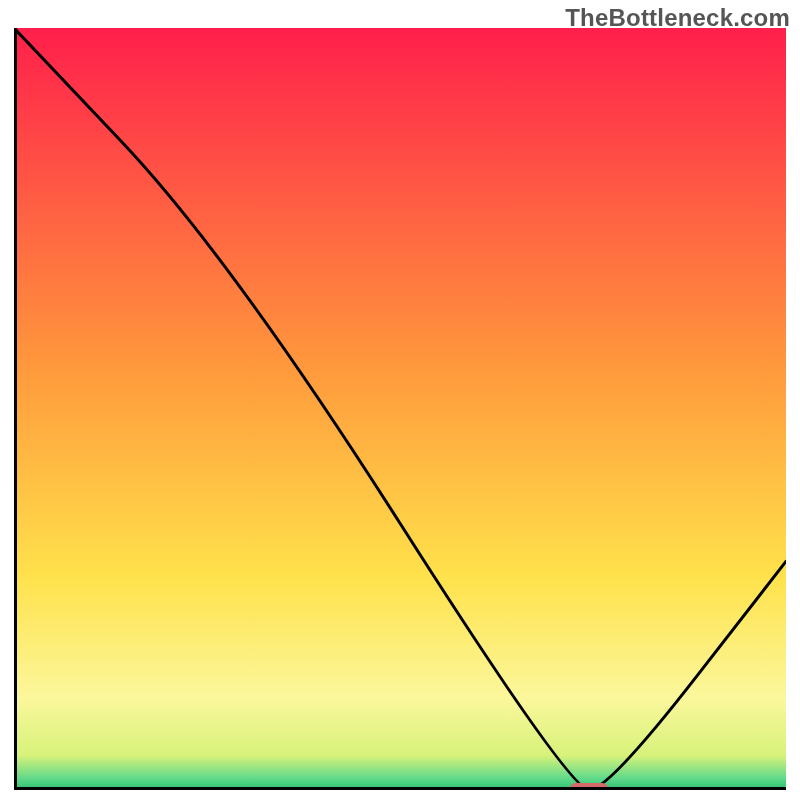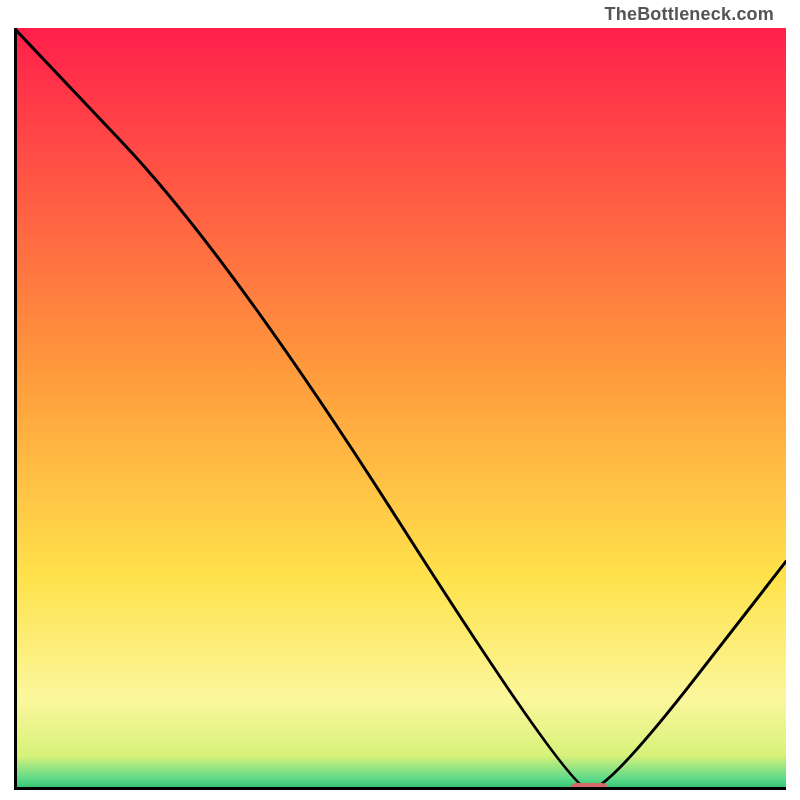--- a/index.html
+++ b/index.html
@@ -12,22 +12,22 @@
     background: #ffffff;
   }
   .stage {
     position: relative;
     width: 800px;
     height: 800px;
   }
   .watermark {
     position: absolute;
     top: 4px;
-    right: 26px;
-    font-size: 18px;
+    right: 10px;
+    font-size: 24px;
     font-weight: 600;
     color: #555555;
     letter-spacing: 0.2px;
   }
   .frame {
     position: absolute;
     left: 14px;
     top: 28px;
     width: 772px;
     height: 762px;

